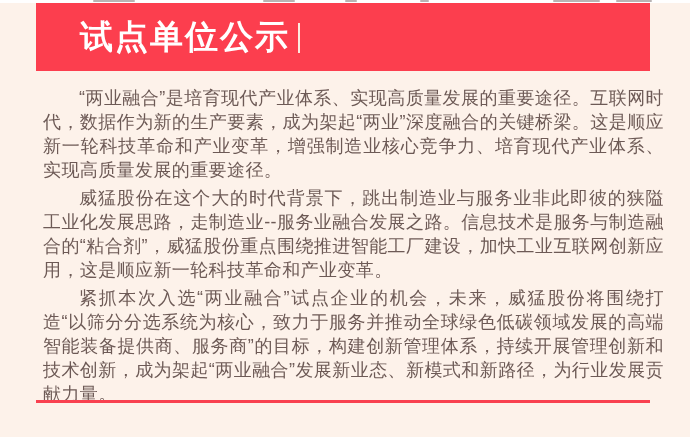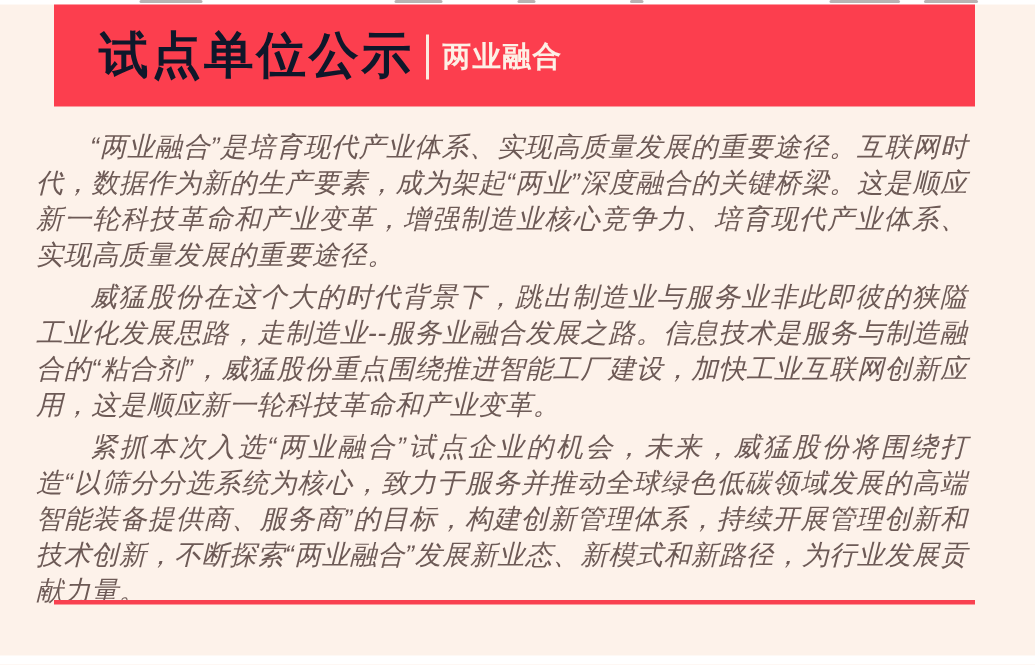--- a/index.html
+++ b/index.html
@@ -24,50 +24,49 @@
     position: absolute; top: 0; height: 2px;
     background: #b9b3b3; border-radius: 1px;
   }
   .banner {
     position: absolute; left: 36px; top: 3px;
     width: 614px; height: 68px;
     background: #fc3e4e;
     display: flex; align-items: center;
   }
   .banner-title {
-    margin-left: 30px;
+    margin-left: 44px;
     font-size: 33px;
     font-weight: 800;
     letter-spacing: 2px;
-    color: #0f172a;
+    color: #ffffff;
     white-space: nowrap;
   }
   .banner-divider {
     width: 2px; height: 30px;
     background: #fceadf;
     margin: 2px 9px 0 8px;
     flex: 0 0 auto;
   }
   .banner-subtitle {
     font-size: 19px;
     font-weight: 600;
     letter-spacing: 1px;
     color: #fdf0e6;
     margin-top: 2px;
     white-space: nowrap;
   }
   .article {
-    position: absolute; left: 24px; top: 86px;
+    position: absolute; left: 43px; top: 86px;
     width: 621px;
     font-size: 18px;
     line-height: 24px;
     letter-spacing: 0.4px;
     text-align: justify;
     color: #6d5a56;
-    font-style: italic;
   }
   .article p {
     margin: 0 0 4px 0;
     text-indent: 2em;
   }
   .footer-rule {
     position: absolute; left: 36px; top: 400px;
     width: 614px; height: 3px;
     background: #f94150;
   }
@@ -87,26 +86,25 @@
     <div class="top-artifact" style="left:263px; width:32px;"></div>
     <div class="top-artifact" style="left:345px; width:12px;"></div>
     <div class="top-artifact" style="left:420px; width:9px;"></div>
     <div class="top-artifact" style="left:553px; width:47px;"></div>
     <div class="top-artifact" style="left:616px; width:36px;"></div>
   </div>
 
   <div class="banner">
     <div class="banner-title">试点单位公示</div>
     <div class="banner-divider"></div>
-    <div class="banner-subtitle">两业融合</div>
   </div>
 
   <div class="article">
     <p>“两业融合”是培育现代产业体系、实现高质量发展的重要途径。互联网时代，数据作为新的生产要素，成为架起“两业”深度融合的关键桥梁。这是顺应新一轮科技革命和产业变革，增强制造业核心竞争力、培育现代产业体系、实现高质量发展的重要途径。</p>
     <p>威猛股份在这个大的时代背景下，跳出制造业与服务业非此即彼的狭隘工业化发展思路，走制造业--服务业融合发展之路。信息技术是服务与制造融合的“粘合剂”，威猛股份重点围绕推进智能工厂建设，加快工业互联网创新应用，这是顺应新一轮科技革命和产业变革。</p>
-    <p>紧抓本次入选“两业融合”试点企业的机会，未来，威猛股份将围绕打造“以筛分分选系统为核心，致力于服务并推动全球绿色低碳领域发展的高端智能装备提供商、服务商”的目标，构建创新管理体系，持续开展管理创新和技术创新，不断探索“两业融合”发展新业态、新模式和新路径，为行业发展贡献力量。</p>
+    <p>紧抓本次入选“两业融合”试点企业的机会，未来，威猛股份将围绕打造“以筛分分选系统为核心，致力于服务并推动全球绿色低碳领域发展的高端智能装备提供商、服务商”的目标，构建创新管理体系，持续开展管理创新和技术创新，成为架起“两业融合”发展新业态、新模式和新路径，为行业发展贡献力量。</p>
   </div>
 
   <div class="footer-rule"></div>
 
   <div class="bottom-strip"></div>
 
 </div>
 
 </body></html>

